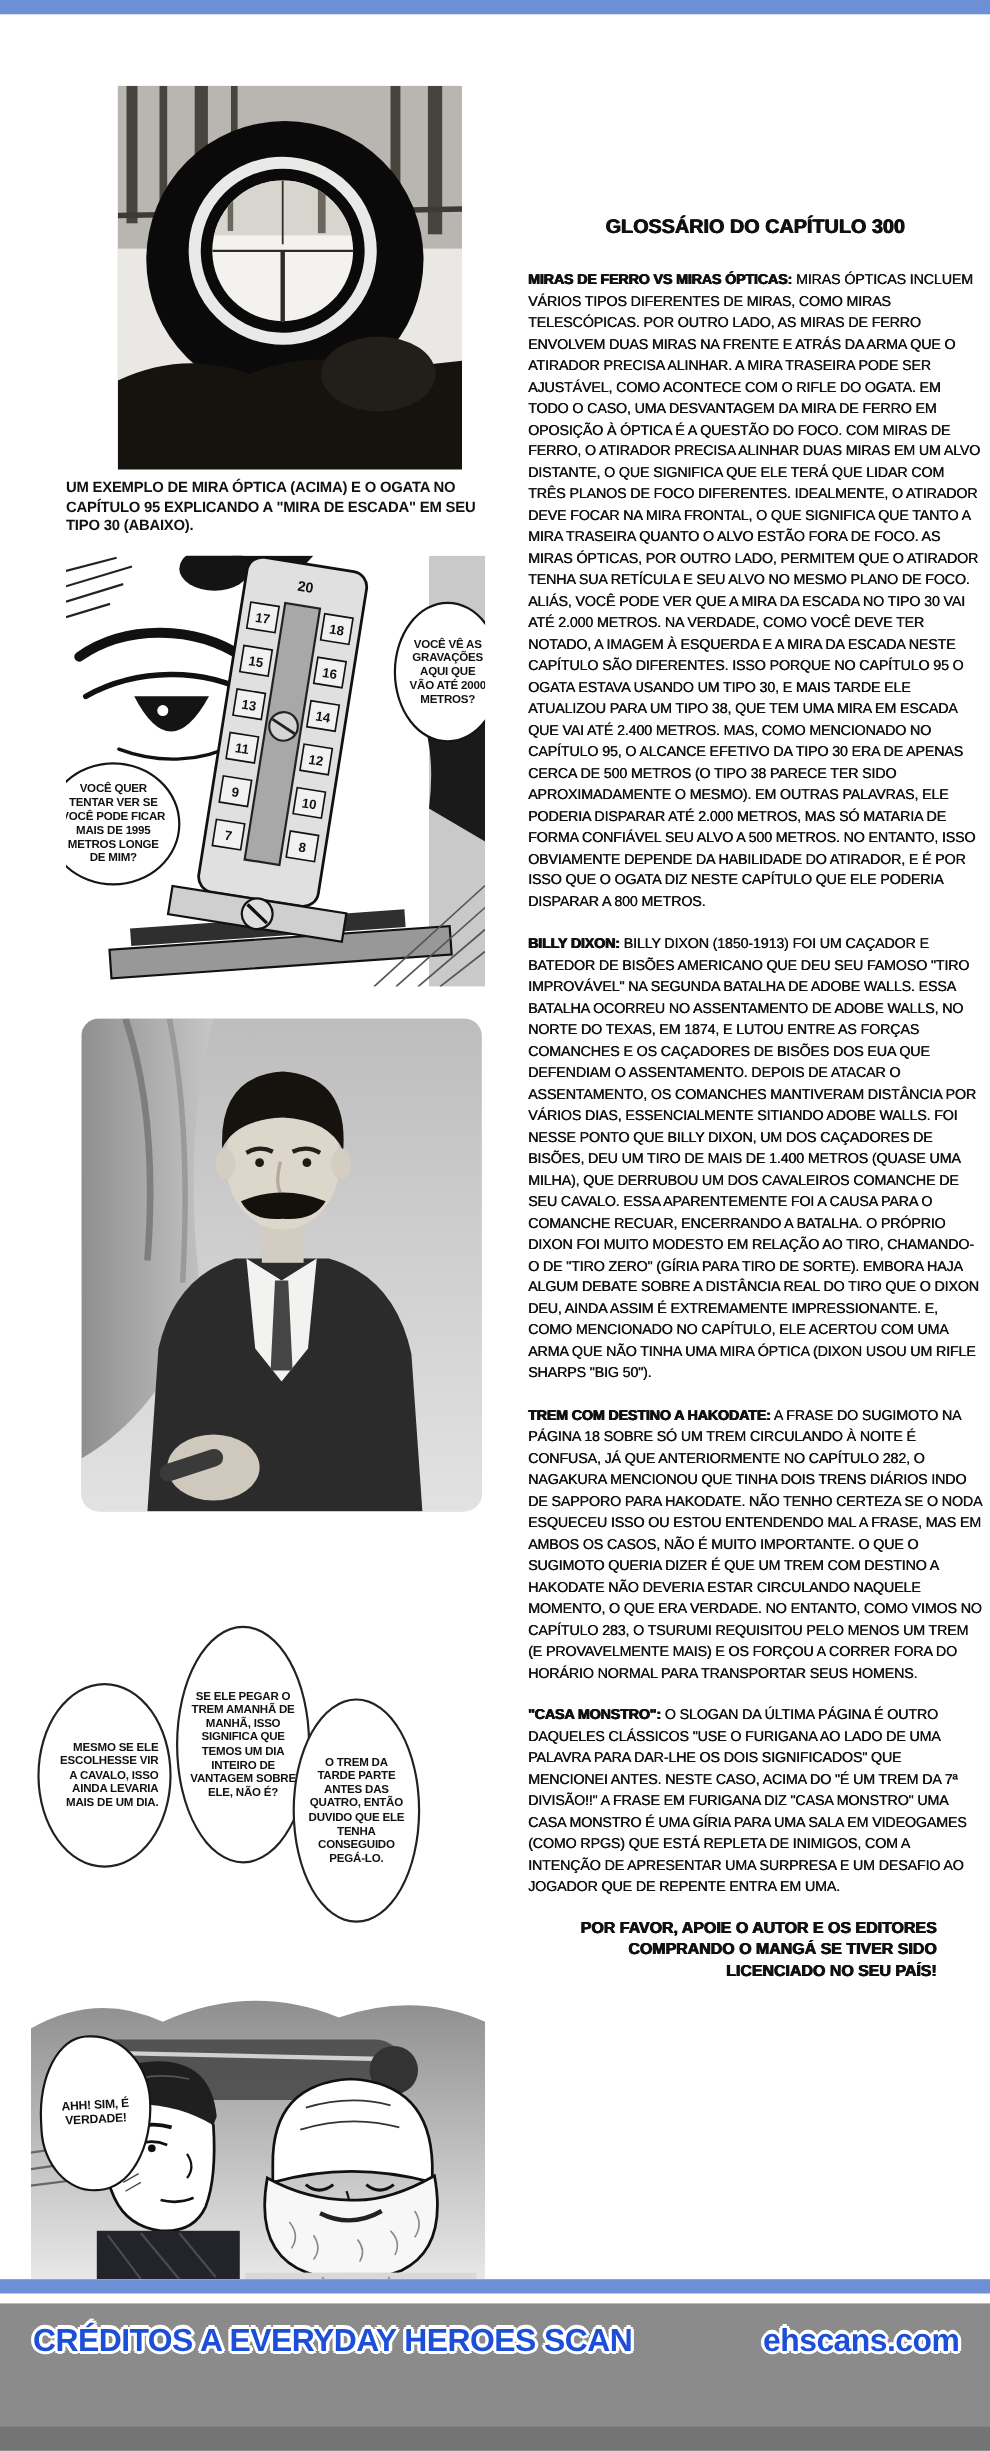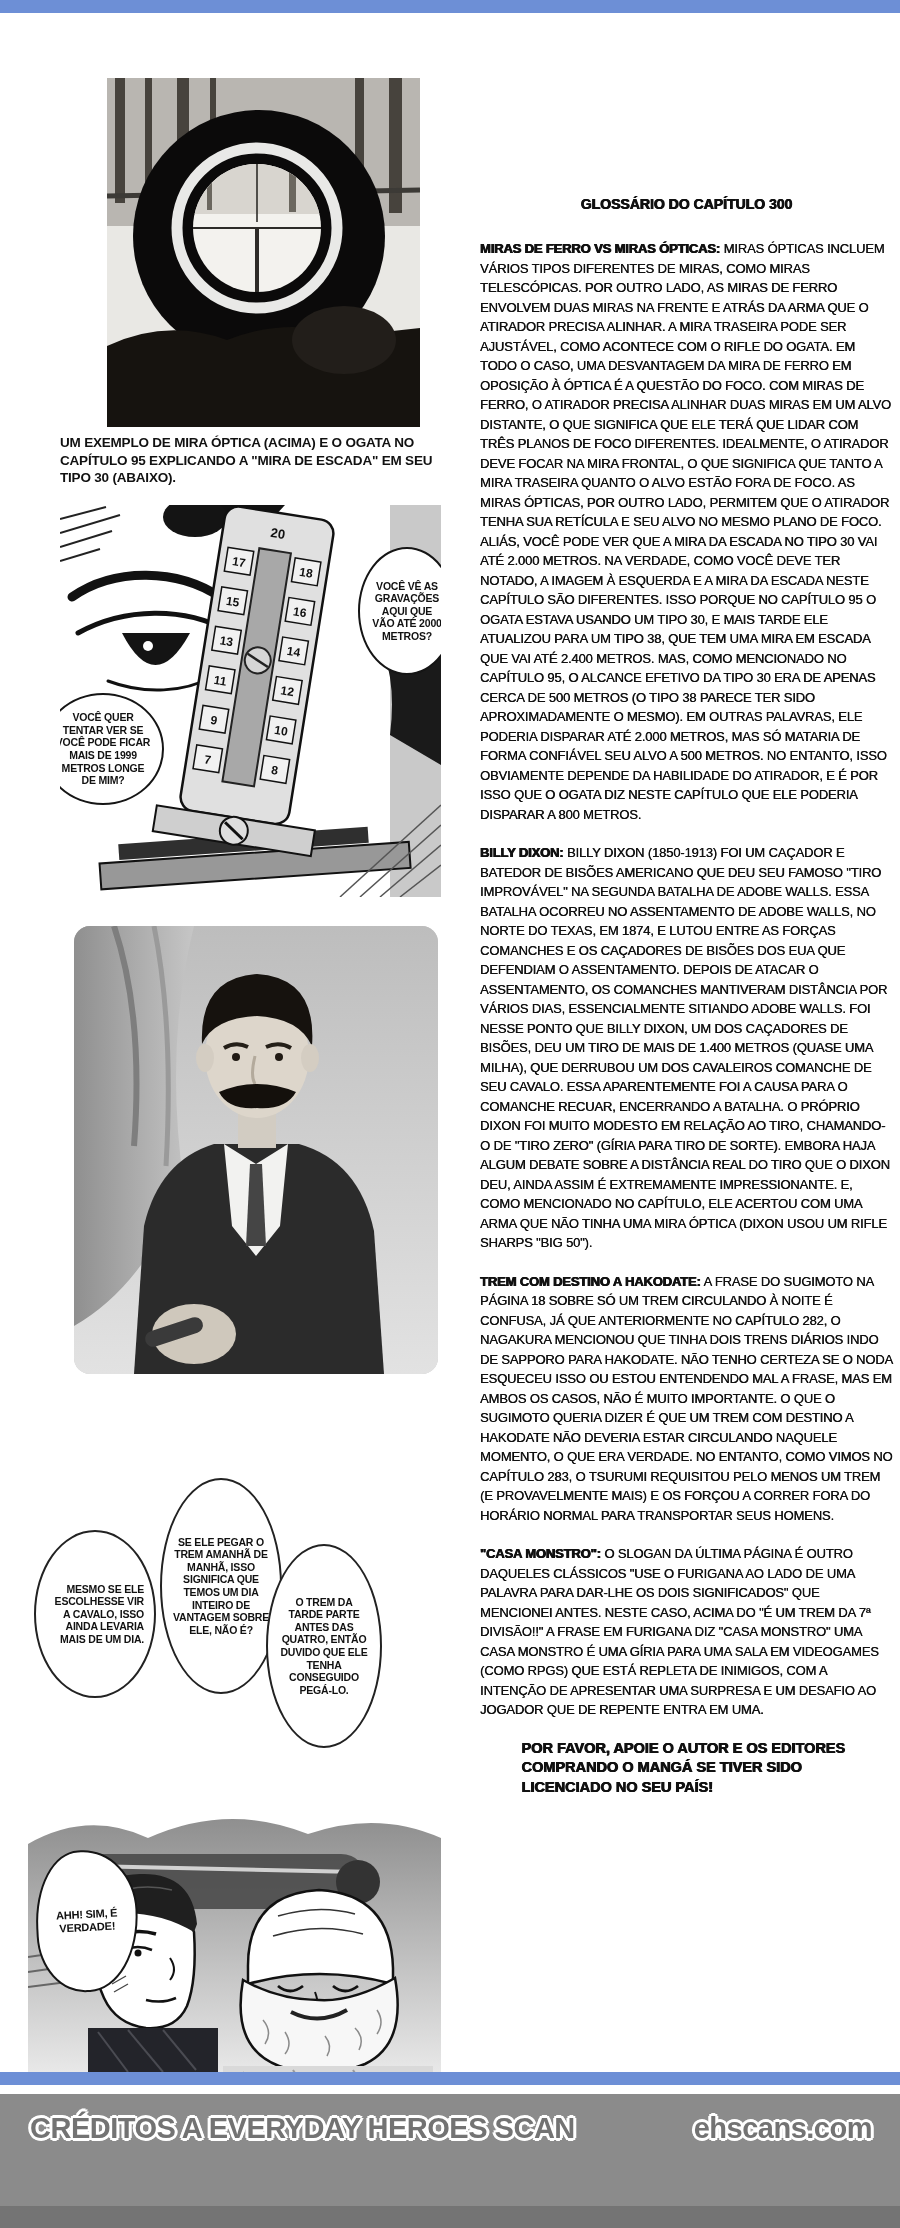--- a/index.html
+++ b/index.html
@@ -6,33 +6,33 @@
   body{
     width:900px;height:2228px;position:relative;background:#ffffff;
     font-family:"Liberation Sans",sans-serif;color:#111;overflow:hidden;
   }
   .abs{position:absolute;}
   
   .blue-bar{left:0;width:900px;height:13px;background:#6d8fd6;}
   .footer-gray{left:0;top:2094px;width:900px;height:134px;background:#8b8b8b;}
   .footer-dark{left:0;top:2206px;width:900px;height:22px;background:#747474;}
   .credits{
-    top:2112px;font-weight:bold;font-size:29px;letter-spacing:-0.5px;color:#737373;
+    top:2112px;font-weight:bold;font-size:29px;letter-spacing:-0.5px;color:#1d4ed8;
     text-shadow:-3px 0 0 #fff,3px 0 0 #fff,0 -3px 0 #fff,0 3px 0 #fff,
                 -2px -2px 0 #fff,2px -2px 0 #fff,-2px 2px 0 #fff,2px 2px 0 #fff;
     white-space:nowrap;
   }
   
   #glossary{left:480px;top:196px;width:413px;}
-  .gtitle{font-size:14px;text-align:center;margin:0 0 27px 0;}
+  .gtitle{font-size:18px;text-align:center;margin:0 0 27px 0;}
   .term{font-weight:bold;text-shadow:0.6px 0 0 #111,-0.3px 0 0 #111;}
   .gbody{font-weight:normal;text-shadow:0.35px 0 0 #111;}
   .entry{font-size:13px;line-height:19.5px;letter-spacing:-0.15px;margin:0 0 19px 0;}
   .entry.first{margin-bottom:0;}
-  .support{font-size:14.5px;line-height:19.5px;text-align:left;width:330px;margin:8px auto 0 auto;}
+  .support{font-size:14.5px;line-height:19.5px;text-align:right;width:330px;margin:8px auto 0 auto;}
   
   .art{overflow:hidden;}
   #scope-photo{left:107px;top:78px;width:313px;height:349px;background:#d8d6d2;}
   #scope-caption{left:60px;top:434px;width:390px;text-align:left;
     font-size:13.5px;line-height:17.5px;font-weight:bold;letter-spacing:-0.2px;}
   #panel1{left:60px;top:505px;width:381px;height:392px;background:#fff;}
   #billy-photo{left:74px;top:926px;width:364px;height:448px;border-radius:16px;background:#cfcfcf;}
   #panel2{left:28px;top:1452px;width:413px;height:620px;background:#fff;}
   
   .bubble{
@@ -155,21 +155,21 @@
       <line x1="280" y1="392" x2="381" y2="300"></line>
         <line x1="300" y1="392" x2="381" y2="320"></line>
       <line x1="320" y1="392" x2="381" y2="340"></line>
         <line x1="340" y1="392" x2="381" y2="360"></line>
     </g>
   </svg>
   <div class="bubble" style="left:298px;top:42px;width:98px;height:128px;">
     <span>VOCÊ VÊ AS GRAVAÇÕES AQUI QUE VÃO ATÉ 2000 METROS?</span>
   </div>
   <div class="bubble" style="left:-18px;top:188px;width:122px;height:112px;">
-    <span>VOCÊ QUER TENTAR VER SE VOCÊ PODE FICAR MAIS DE 1999 METROS LONGE DE MIM?</span>
+    <span>VOCÊ QUER TENTAR VER SE VOCÊ PODE FICAR MAIS DE 1995 METROS LONGE DE MIM?</span>
   </div>
 </div>
 
 <div class="abs art" id="billy-photo">
   <svg width="364" height="448" viewBox="0 0 364 448">
     <defs>
       <linearGradient id="pg" x1="0" y1="0" x2="0" y2="1">
         <stop offset="0" stop-color="#bdbdbd"></stop>
           <stop offset="1" stop-color="#e2e2e2"></stop>
       </linearGradient>

